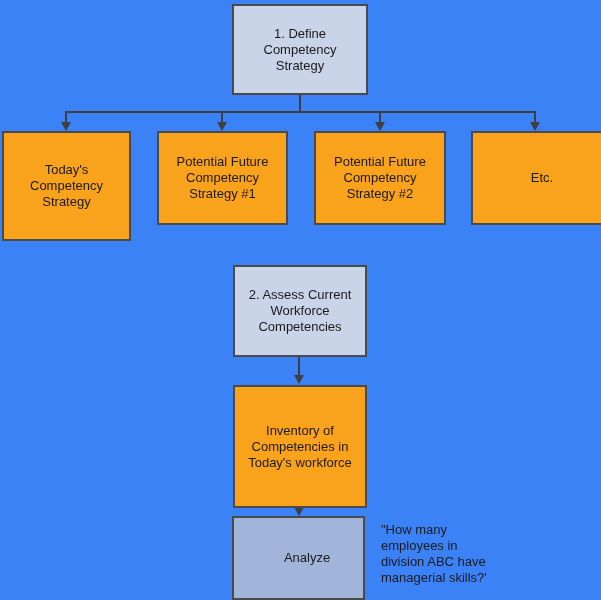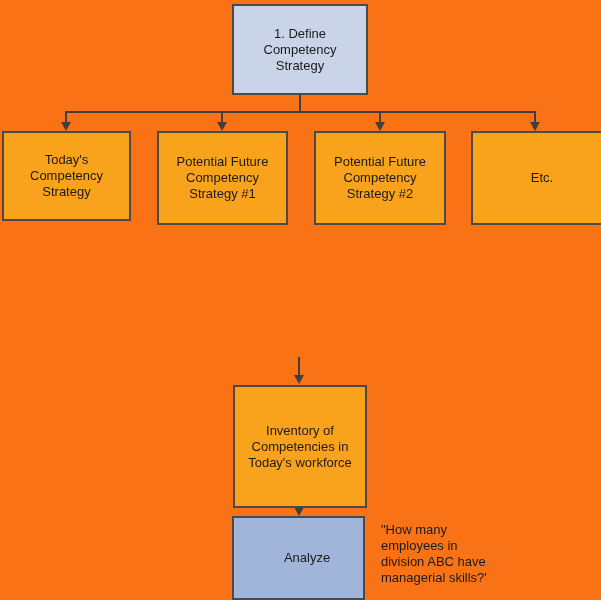--- a/index.html
+++ b/index.html
@@ -1,20 +1,20 @@
 <!DOCTYPE html>
 <html style="--step-fill: #c9d4e9; --option-fill: #f9a21c; --analyze-fill: #a1b4da; --border: #4a4a4a; --connector: #3f3f3f; --text: #1b1b1b;"><head>
 <meta charset="utf-8">
 <style>
   html, body { margin: 0; padding: 0; }
   .canvas {
     position: relative;
     width: 601px;
     height: 600px;
-    background: #f97316;
+    background: #3b82f6;
     font-family: "Liberation Sans", sans-serif;
     overflow: hidden;
   }
   .connector-layer {
     position: absolute;
     left: 0; top: 0;
     width: 601px; height: 600px;
     pointer-events: none;
   }
   .connector-layer line {
@@ -80,21 +80,21 @@
     <polygon points="294,491 304,491 299,482"></polygon>
     <polygon points="294,507 304,507 299,516"></polygon>
   </svg>
 
   <div class="node step" style="left:232px; top:4px; width:136px; height:91px;">
     <span class="label">1. Define
 Competency
 Strategy</span>
   </div>
 
-  <div class="node option" style="left:2px; top:131px; width:129px; height:90px;">
+  <div class="node option" style="left:2px; top:131px; width:129px; height:110px;">
     <span class="label">Today's
 Competency
 Strategy</span>
   </div>
 
   <div class="node option" style="left:157px; top:131px; width:131px; height:94px;">
     <span class="label">Potential Future
 Competency
 Strategy #1</span>
   </div>
@@ -102,20 +102,25 @@
   <div class="node option" style="left:314px; top:131px; width:132px; height:94px;">
     <span class="label">Potential Future
 Competency
 Strategy #2</span>
   </div>
 
   <div class="node option" style="left:471px; top:131px; width:142px; height:94px;">
     <span class="label">Etc.</span>
   </div>
 
+  <div class="node step" style="left:233px; top:265px; width:134px; height:92px;">
+    <span class="label">2. Assess Current
+Workforce
+Competencies</span>
+  </div>
 
   <div class="node option" style="left:233px; top:385px; width:134px; height:123px;">
     <span class="label">Inventory of
 Competencies in
 Today's workforce</span>
   </div>
 
   <div class="node analyze" style="left:232px; top:516px; width:133px; height:84px;">
     <span class="label">Analyze</span>
   </div>

